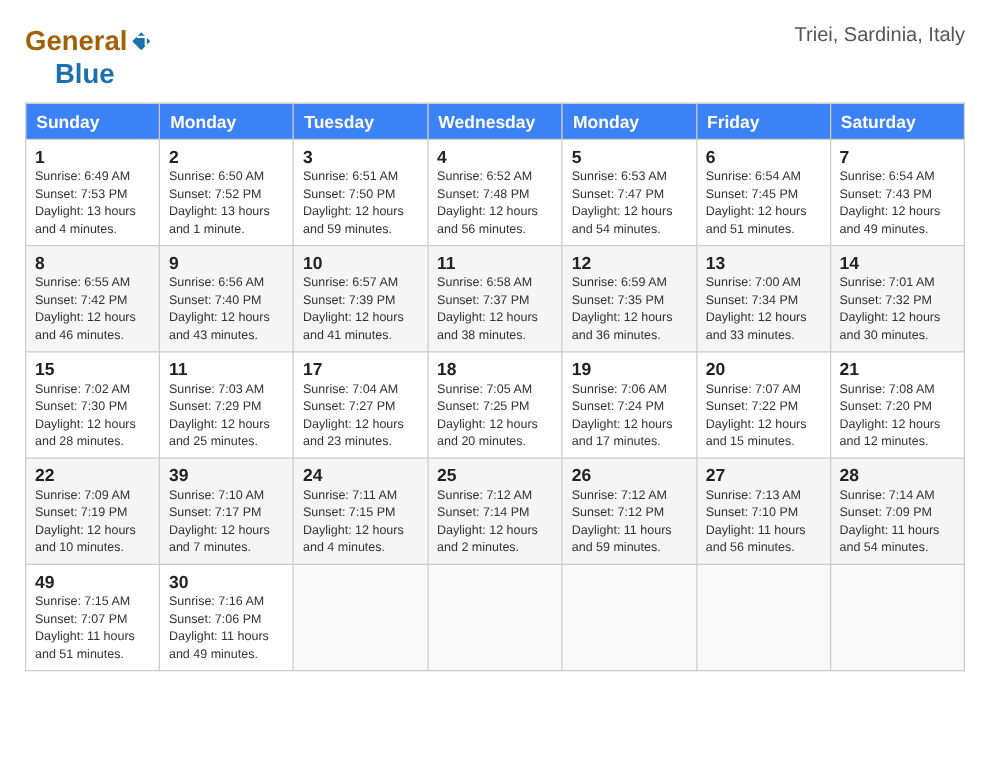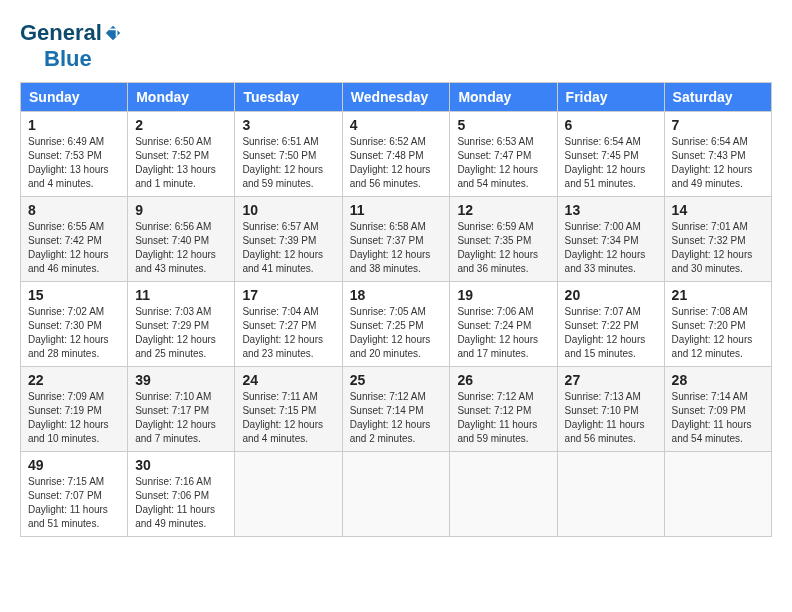--- a/index.html
+++ b/index.html
@@ -21,21 +21,21 @@
       flex-direction: column;
       align-items: flex-start;
     }
     .logo-text {
       display: flex;
       align-items: center;
     }
     .logo-general {
       font-size: 22px;
       font-weight: bold;
-      color: #0c4a6e;
+      color: #a16207;
     }
     .logo-blue {
       font-size: 22px;
       font-weight: bold;
       color: #1a6faf;
       margin-left: 24px;
     }
     .logo-icon {
       width: 18px;
       height: 18px;
@@ -103,20 +103,21 @@
       <svg class="logo-icon" viewBox="0 0 20 20">
         <path d="M10 2 L18 10 L10 18 L2 10 Z" fill="#1a6faf"></path>
         <path d="M6 6 L14 6 L14 14" fill="none" stroke="white" stroke-width="2"></path>
       </svg>
     </div>
     <div>
       <span class="logo-blue">Blue</span>
     </div>
   </div>
   <div class="title-block">
+    <div class="subtitle">Triei, Sardinia, Italy</div>
   </div>
 </div>
 
 <table class="calendar">
   <thead>
     <tr>
       <th>Sunday</th>
       <th>Monday</th>
       <th>Tuesday</th>
       <th>Wednesday</th>

